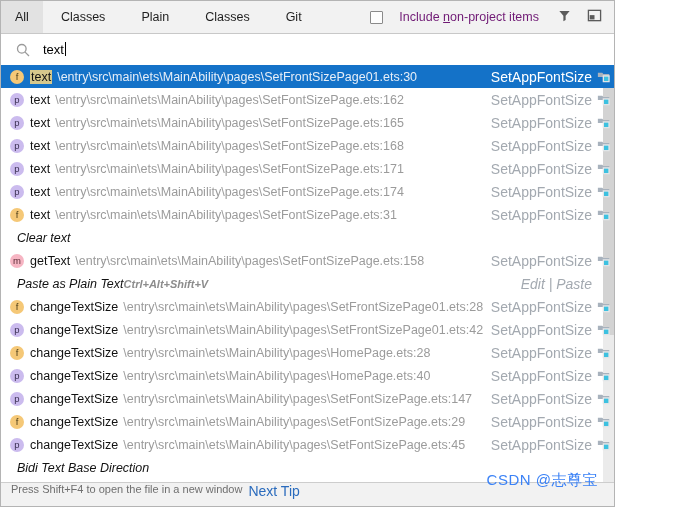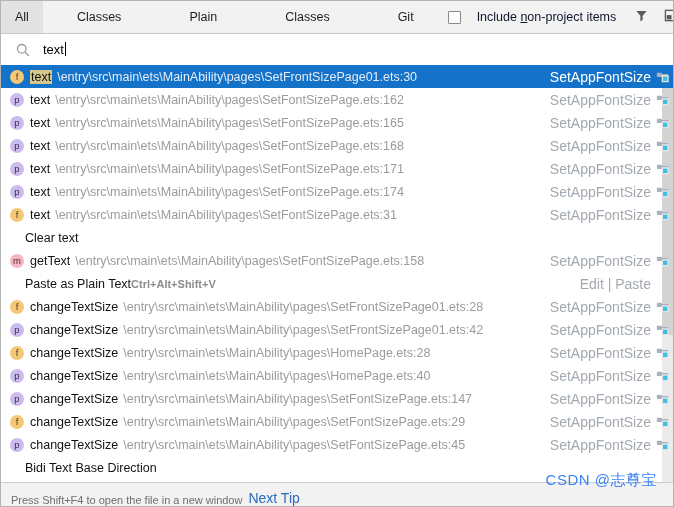--- a/index.html
+++ b/index.html
@@ -6,62 +6,62 @@
   html, body {
     margin: 0; padding: 0;
     width: 674px; height: 507px;
     overflow: hidden;
     background: #ffffff;
     font-family: "Liberation Sans", "DejaVu Sans", sans-serif;
     -webkit-font-smoothing: antialiased;
   }
   #app {
     position: relative;
-    width: 674px; height: 507px;
+    width: 615px; height: 507px;
     border: 1px solid #b4b4b4;
     background: #ffffff;
     display: flex;
     flex-direction: column;
     overflow: hidden;
   }
 
   
   .tabbar {
     height: 33px;
     min-height: 33px;
     background: #f2f2f2;
     border-bottom: 1px solid #c8c8c8;
     display: flex;
     align-items: stretch;
     position: relative;
   }
   .tabs { display: flex; align-items: stretch; }
   .tab {
     display: flex; align-items: center;
-    padding: 0 34px;
+    padding: 0 18px;
     font-size: 12.5px;
     color: #1f1f1f;
     cursor: default;
     white-space: nowrap;
   }
   .tab.active { background: #e2e2e2; }
   .tab:first-child { padding: 0 14px; }
   .tabbar-right {
     margin-left: auto;
     display: flex;
     align-items: center;
     gap: 0;
     padding-right: 5px;
   }
   .chk-wrap {
     display: flex; align-items: center;
     gap: 16px;
     padding: 0 10px 0 0;
     font-size: 12.5px;
-    color: #0f172a;
+    color: #701a75;
     white-space: nowrap;
   }
   .chkbox {
     width: 13px; height: 13px;
     border: 1px solid #8a8a8a;
     background: #fdfdfd;
     border-radius: 1px;
     display: inline-block;
   }
   .toolbtn {
@@ -162,21 +162,21 @@
     gap: 5px;
     padding-right: 3px;
     color: #a3a9b0;
     font-size: 14px;
   }
   .row.selected .rright { color: #ffffff; }
   .rright-text { white-space: nowrap; }
   .modicon { width: 14px; height: 14px; flex: 0 0 14px; display:block; }
 
   
-  .row.action { padding-left: 24px; }
+  .row.action { padding-left: 16px; font-style: italic; }
 
   
   .scrolltrack {
     position: absolute;
     top: 0; right: 0;
     width: 11px;
     height: 100%;
     background: #ebebeb;
   }
   .scrollthumb {
@@ -186,21 +186,21 @@
     background: #d3d3d3;
   }
 
   
   .footer {
     height: 24px;
     min-height: 24px;
     background: #f2f2f2;
     border-top: 1px solid #cdcdcd;
     display: flex;
-    align-items: flex-end;
+    align-items: flex-start;
     padding: 0 10px;
     position: relative;
   }
   .footer-text {
     font-size: 11px;
     color: #6f6f6f;
     white-space: nowrap;
   }
   .footer-link {
     font-size: 14px;

